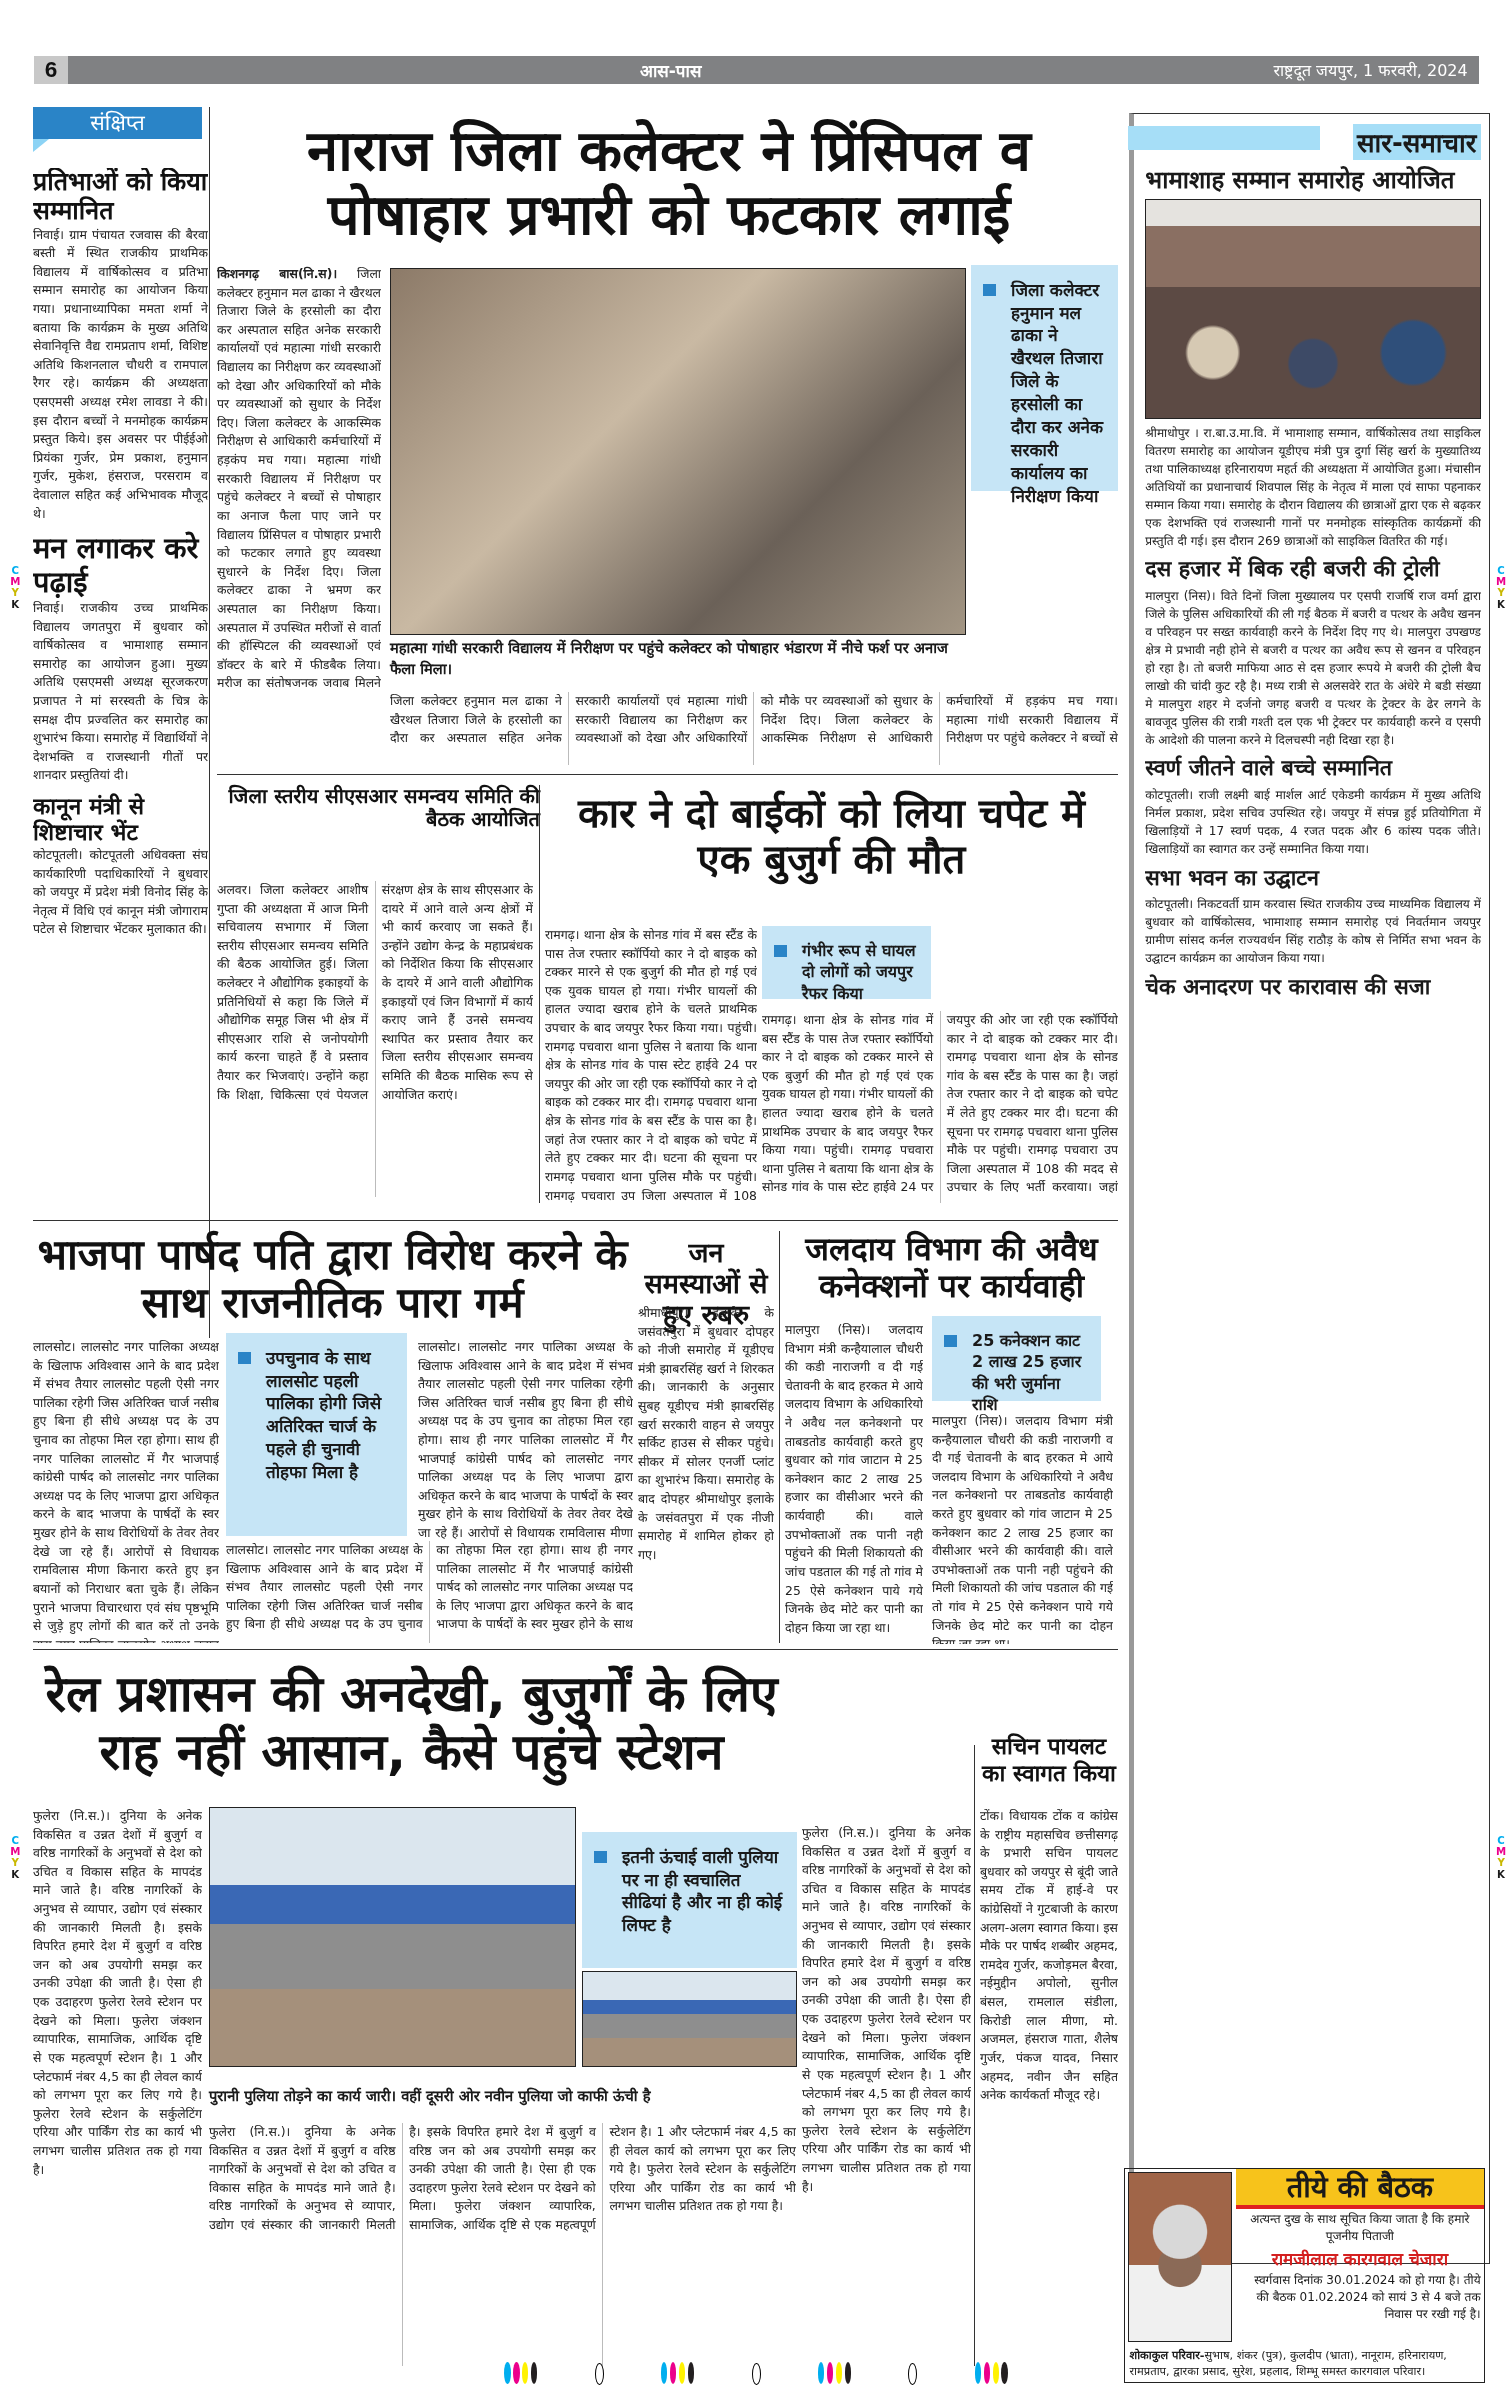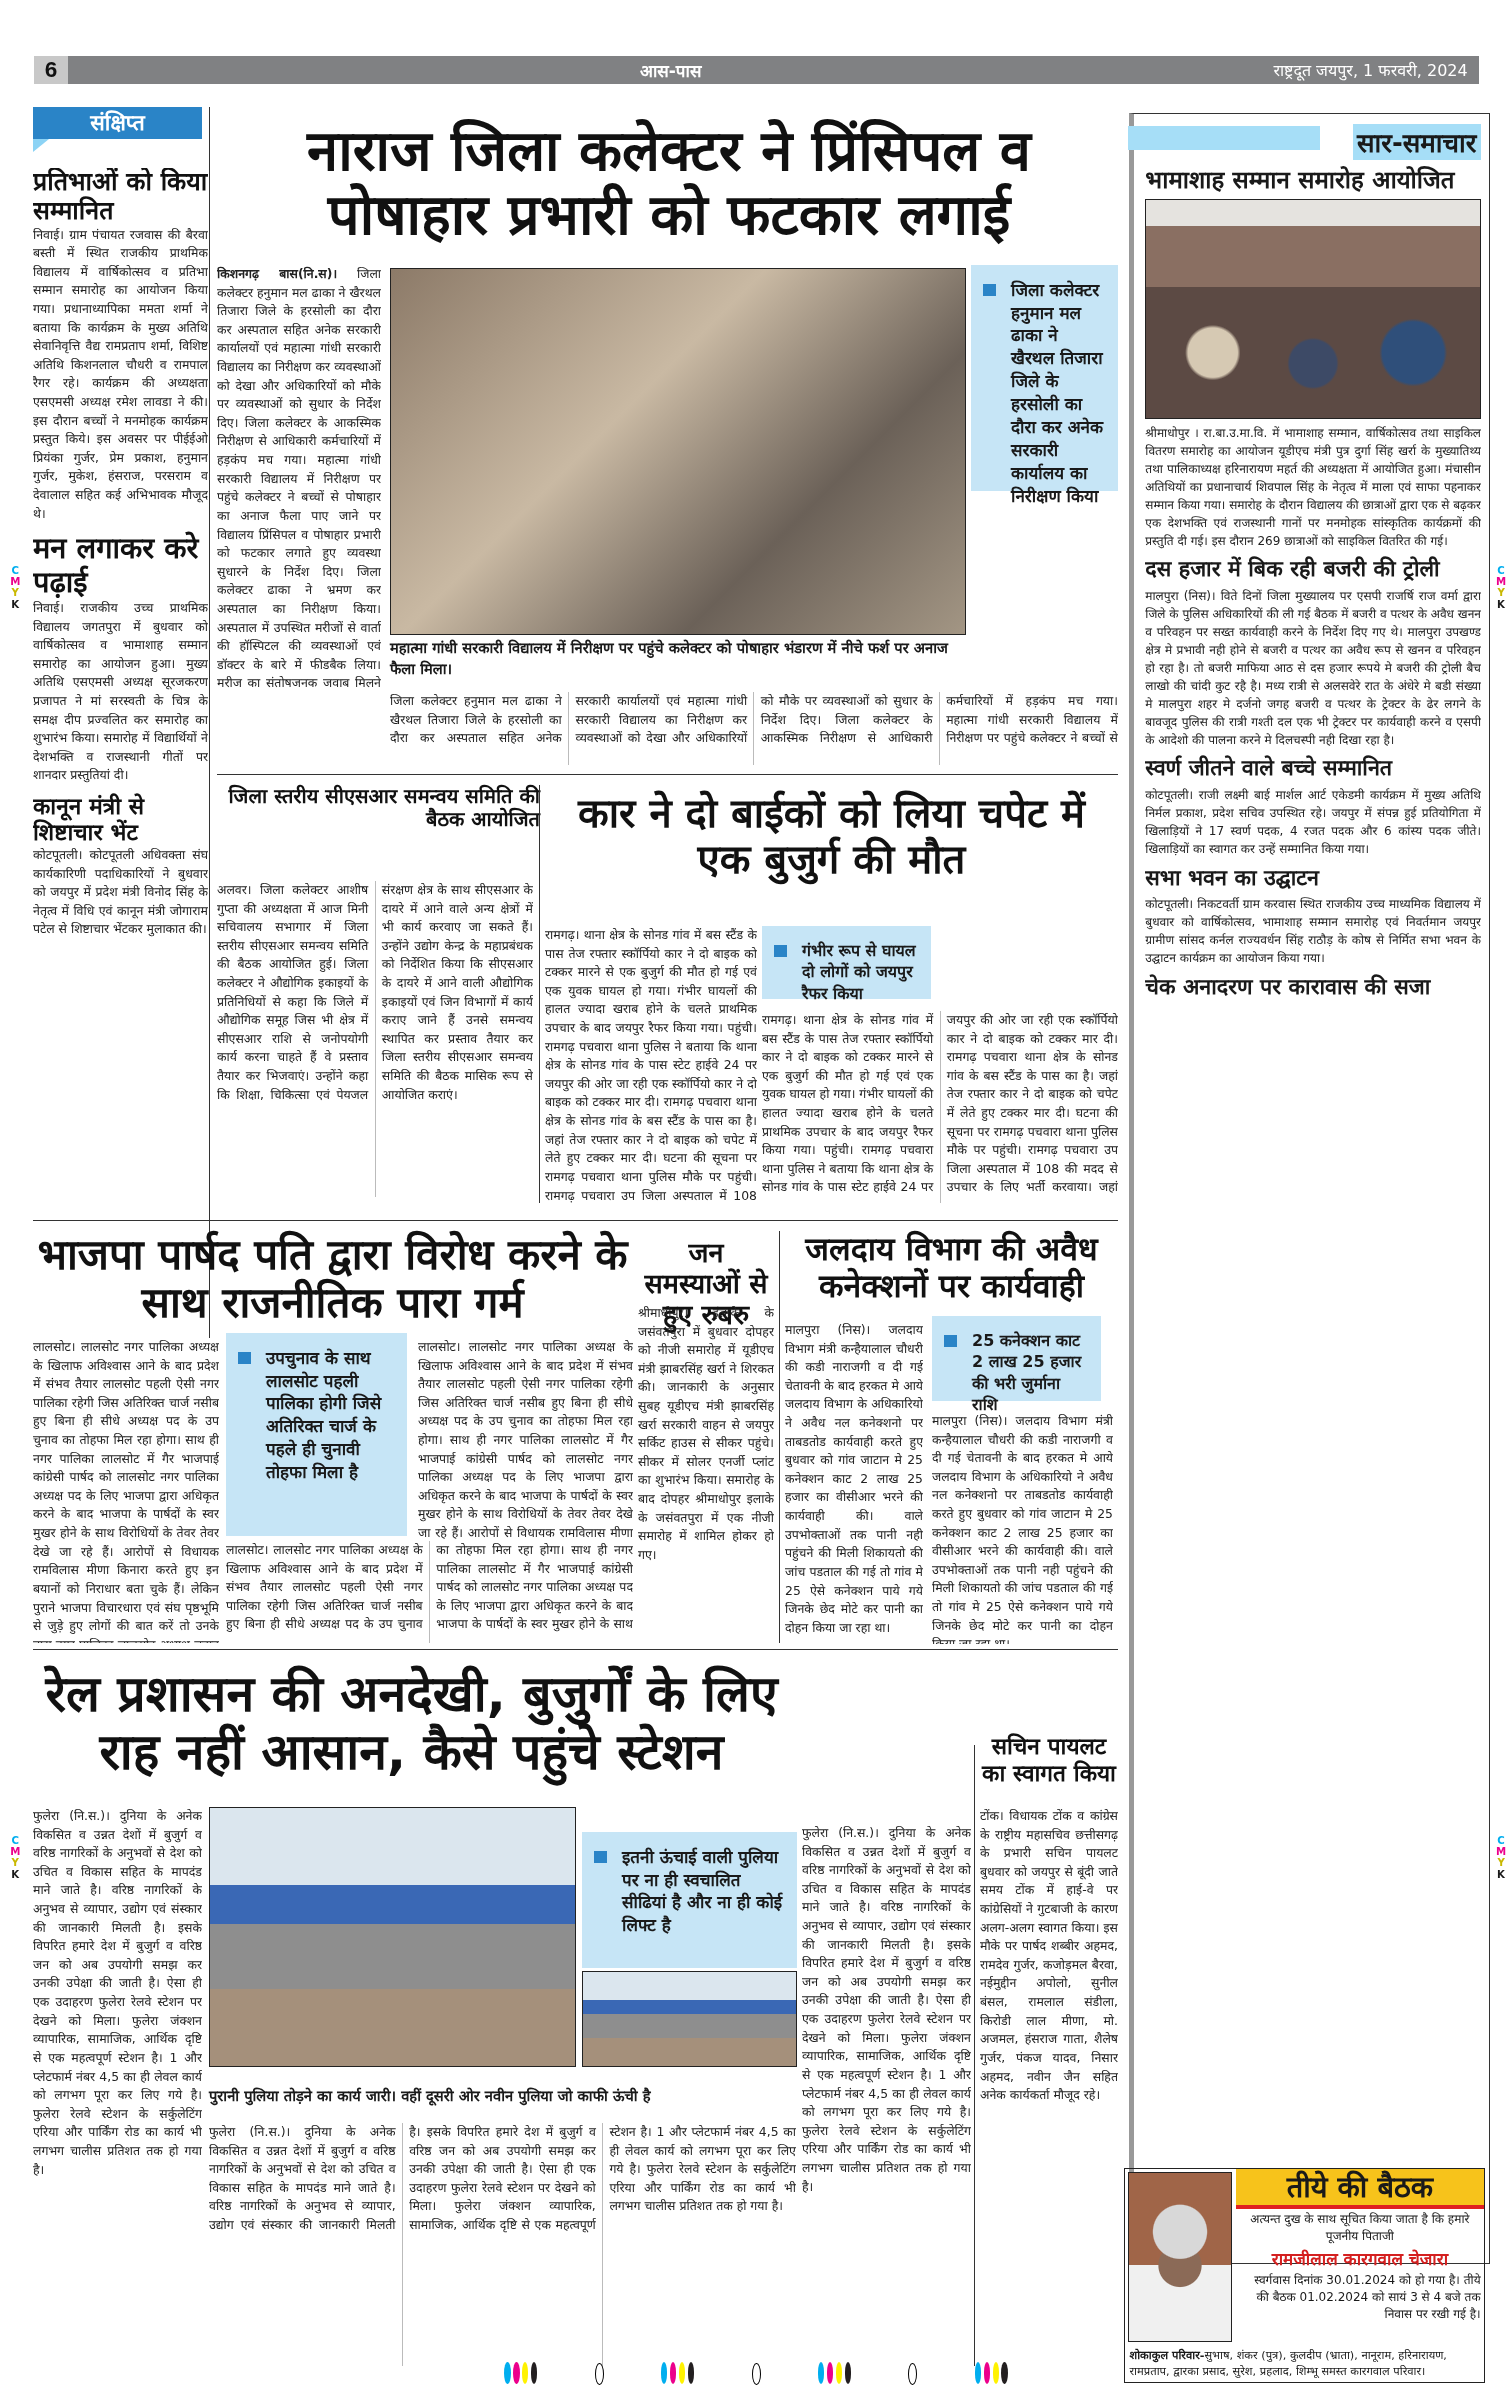--- a/index.html
+++ b/index.html
@@ -2,21 +2,21 @@
 <html style="font-size:9px"><head>
 <meta charset="utf-8">
 <style>
   *{box-sizing:border-box;margin:0;padding:0}
   body{width:1512px;height:2401px;background:#fff;font-family:"DejaVu Sans",sans-serif;color:#1a1a1a;position:relative;overflow:hidden}
   .abs{position:absolute}
   .masthead{left:34px;top:56px;width:1445px;height:28px;background:#808183;display:flex;align-items:center;color:#fff}
   .pgnum{width:34px;height:28px;background:#c8c8c8;color:#111;font-weight:bold;font-size:22.6px;display:flex;align-items:center;justify-content:center;font-family:"Liberation Sans",sans-serif}
   .section{flex:1;text-align:center;font-size:17px;font-weight:bold}
   .dateline{padding-right:11.3px;font-size:16px}
-  .brief-tag{left:33px;top:107px;width:169px;height:32px;background:#2a84c7;color:#fff;font-size:21.5px;font-weight:bold;text-align:center;line-height:32px}
+  .brief-tag{left:33px;top:107px;width:169px;height:32px;background:#2a84c7;color:#fff;font-size:21.5px;font-weight:normal;text-align:center;line-height:32px}
   .brief-tag:after{content:"";position:absolute;left:0;top:32px;border-left:16px solid #8cd3f5;border-bottom:13.6px solid transparent}
   .vrule{background:#333;width:1.1px}
   .hrule{background:#333;height:1.1px}
   h1,h2,h3{font-family:"DejaVu Sans",sans-serif;font-weight:bold;line-height:1.15;color:#111}
   .hl-xl{font-size:62px}
   .hl-l{font-size:45px}
   .hl-m{font-size:35px}
   .hl-s{font-size:26px}
   .body-text{font-size:12.4px;line-height:1.5;text-align:justify;color:#222}
   .col-text{column-gap:13.6px;column-rule:0.6px solid #bbb}

